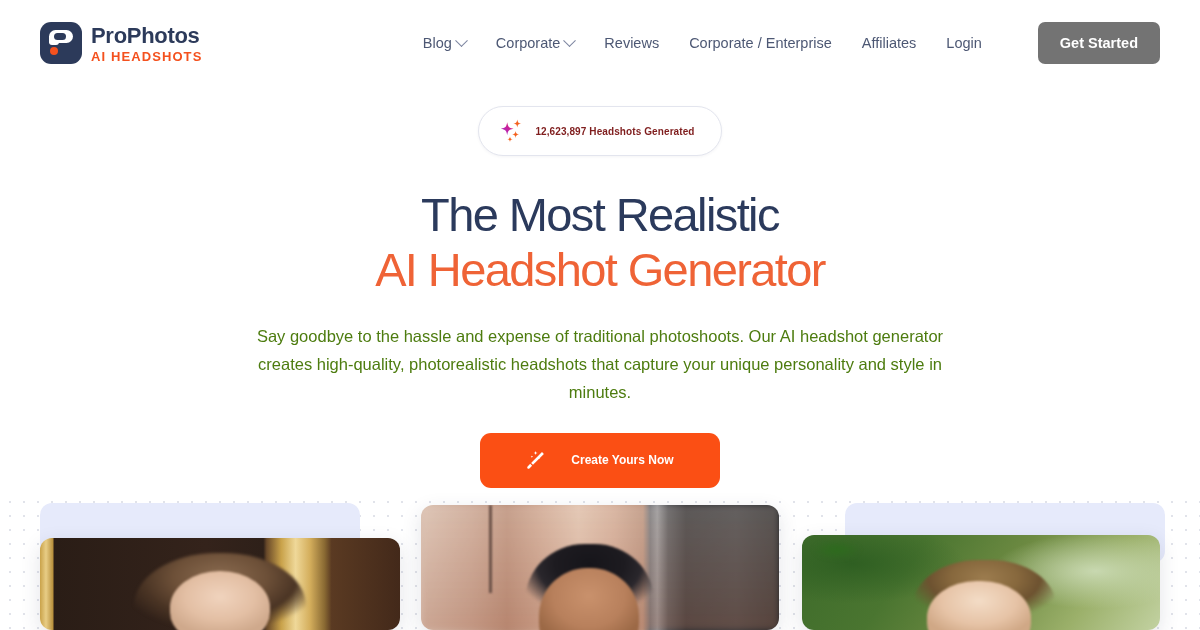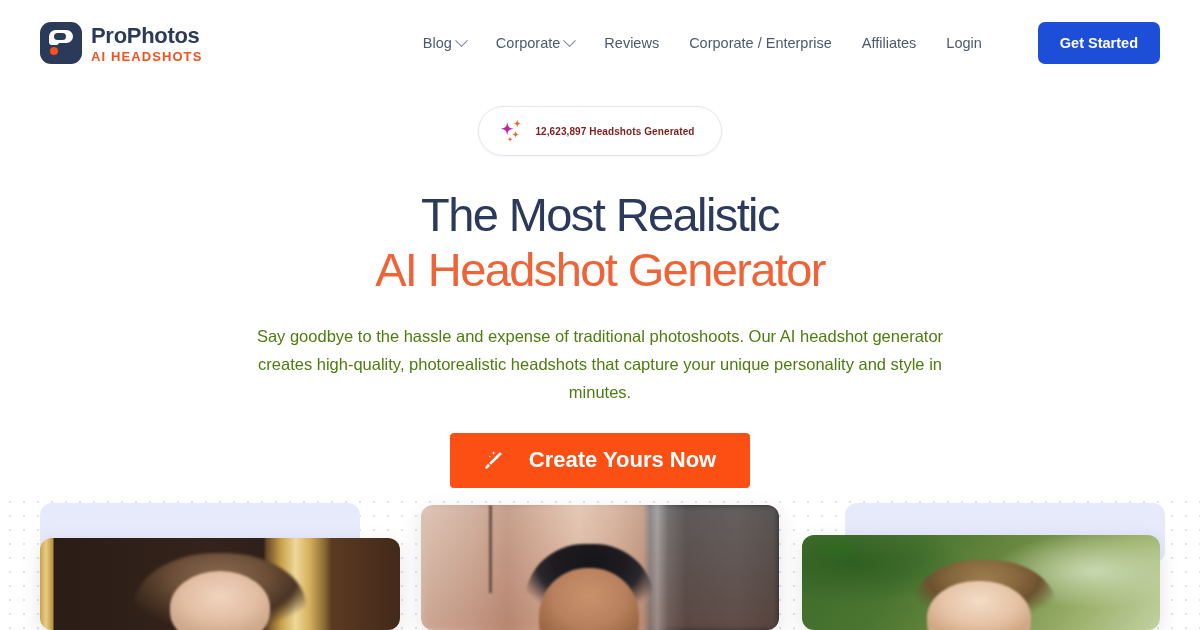--- a/index.html
+++ b/index.html
@@ -133,21 +133,21 @@
   .chev {
     width: 9px; height: 9px;
     border-right: 1.6px solid #7d86a0;
     border-bottom: 1.6px solid #7d86a0;
     transform: rotate(45deg) translate(-2px,-2px);
     flex: none;
   }
 
   .cta-nav {
     margin-left: 26px;
-    background: #1d4ed8;
+    background: #737373;
     color: #fff;
     font-size: 14.5px;
     font-weight: 700;
     border: none;
     border-radius: 7px;
     padding: 13px 22px;
     cursor: pointer;
     white-space: nowrap;
     font-family: inherit;
   }
@@ -201,25 +201,25 @@
 
   .cta-hero {
     display: inline-flex;
     align-items: center;
     justify-content: center;
     gap: 24px;
     margin-top: 26px;
     background: #fb4f14;
     color: #fff;
     border: none;
-    border-radius: 4px;
+    border-radius: 11px;
     padding: 12px 34px;
     height: 55px;
     min-width: 240px;
-    font-size: 22px;
+    font-size: 12px;
     font-weight: 700;
     cursor: pointer;
     font-family: inherit;
   }
   .cta-hero .wand { width: 21px; height: 21px; flex:none; display:block; }
 
   
   .gallery { position: absolute; left: 0; top: 0; width: 1200px; height: 630px; z-index: 1; }
 
   .card-slot { position: absolute; }

